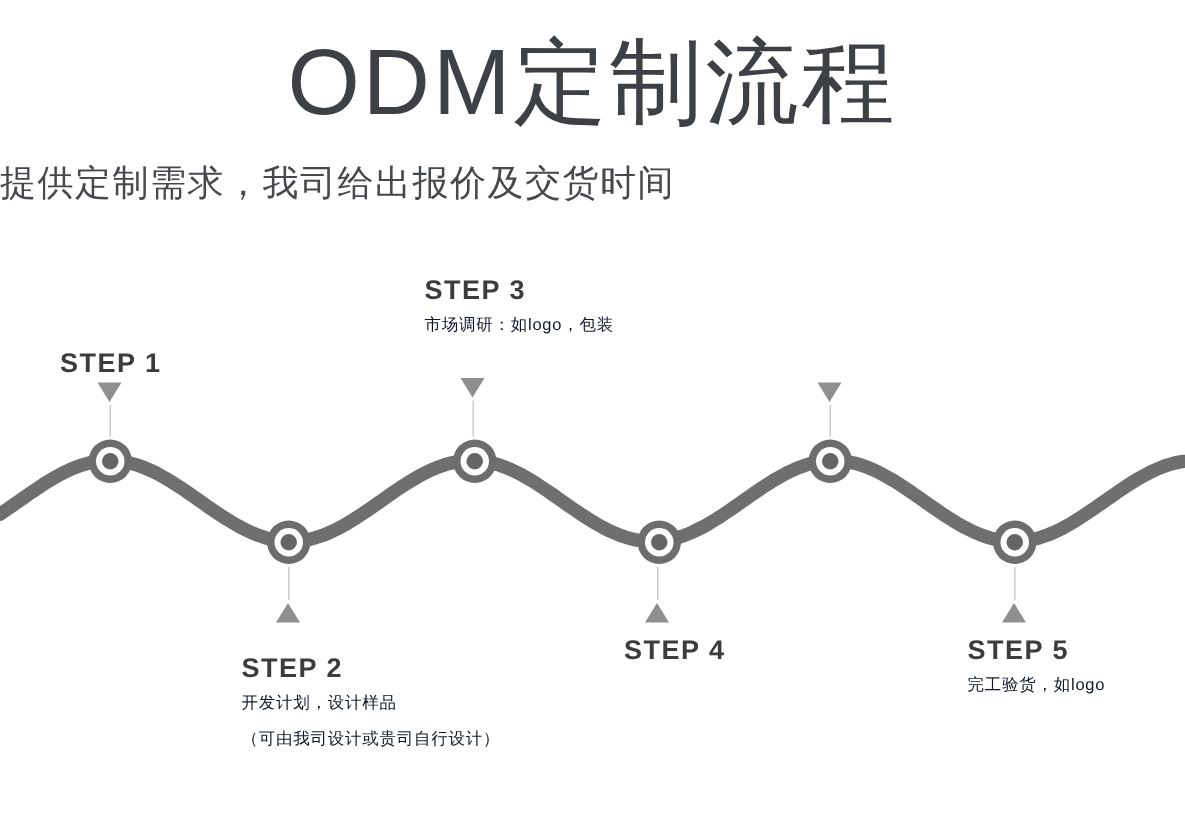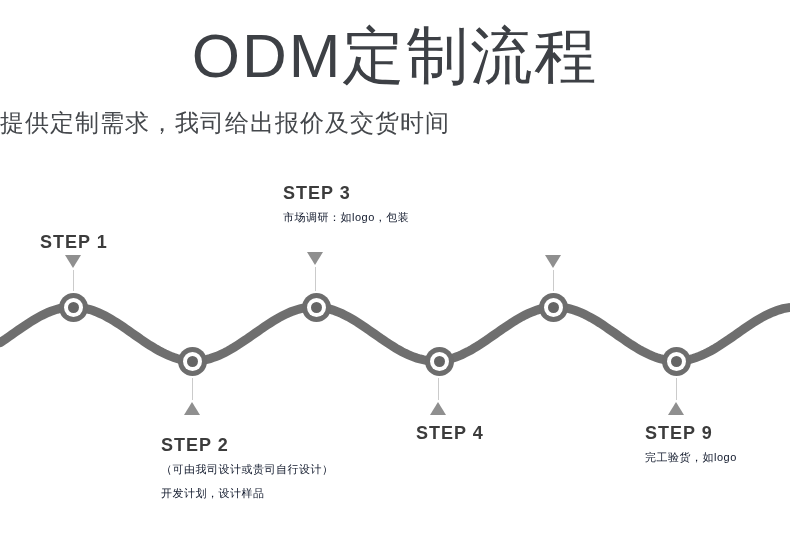--- a/index.html
+++ b/index.html
@@ -99,34 +99,34 @@
   <div class="tri down tr5"></div>
   <div class="tri up   tr6"></div>
 
   <div class="txt t1">
     <div class="step-label">STEP 1</div>
 
   </div>
 
   <div class="txt t2">
     <div class="step-label">STEP 2</div>
+    <p class="step-line">开发计划，设计样品</p>
     <p class="step-line">（可由我司设计或贵司自行设计）</p>
-    <p class="step-line">开发计划，设计样品</p>
   </div>
 
   <div class="txt t3">
     <div class="step-label">STEP 3</div>
     <p class="step-line">市场调研：如logo，包装</p>
   </div>
 
   <div class="txt t4">
     <div class="step-label">STEP 4</div>
 
   </div>
 
 
   <div class="txt t6">
-    <div class="step-label">STEP 9</div>
+    <div class="step-label">STEP 5</div>
     <p class="step-line">完工验货，如logo</p>
 
   </div>
 
 </div>
 
 </body></html>

